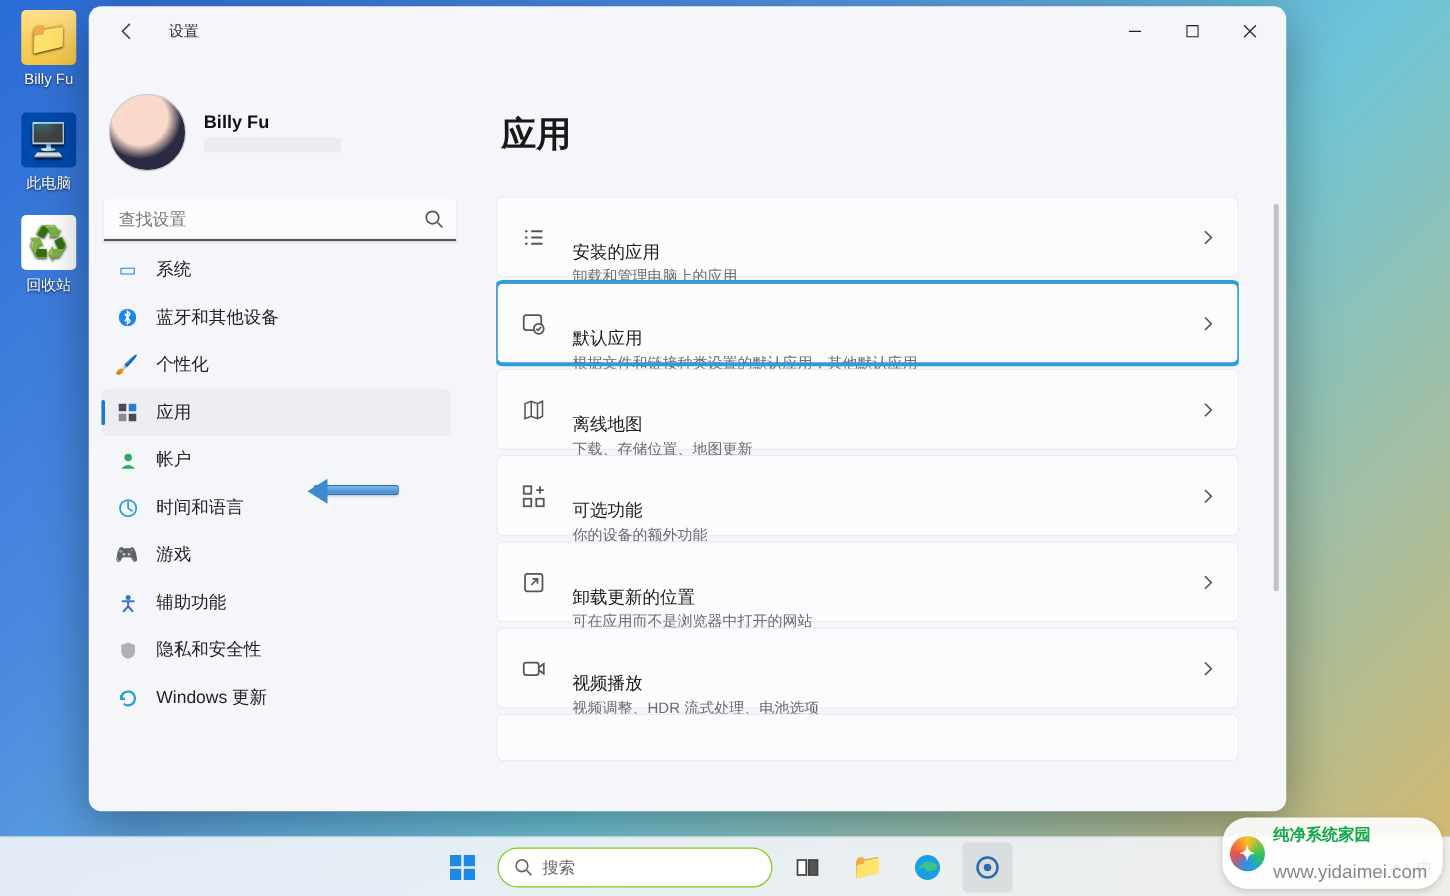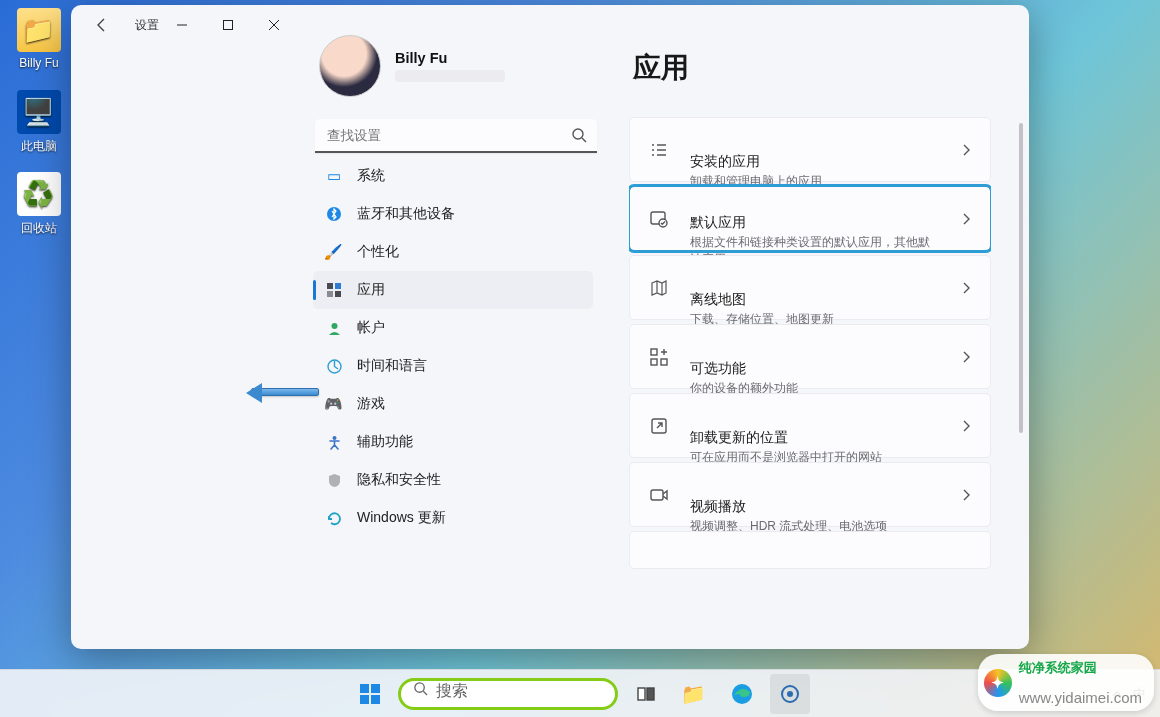--- a/index.html
+++ b/index.html
@@ -7,21 +7,21 @@
   body { background: linear-gradient(135deg, #2a6cd6 0%, #4d8be0 30%, #6ec5d8 60%, #d8b86b 100%); position:relative; }
 
   
   .desktop-icon { position:absolute; width:70px; text-align:center; color:#fff; font-size:12px; text-shadow:0 1px 2px rgba(0,0,0,.8);}
   .desktop-icon .ico { width:44px; height:44px; margin:0 auto 4px; border-radius:4px; display:flex; align-items:center; justify-content:center; font-size:26px;}
   .folder-ico { background: linear-gradient(#ffe08a,#f6c544); }
   .pc-ico { background:#004aad; color:#cfe5ff; }
   .bin-ico { background:#fff; color:#1976d2; }
 
   
-  .window { position:absolute; left:71px; top:5px; width:958px; height:644px; background:#f5f6fa; border-radius:10px; box-shadow:0 10px 40px rgba(0,0,0,.35); overflow:hidden; display:flex; }
+  .window { position:absolute; left:71px; top:5px; width:958px; height:644px; background:#f5f6fa; border-radius:10px; box-shadow:0 10px 40px rgba(0,0,0,.35); overflow:hidden; display:flex; flex-direction:column;}
   .titlebar { height:40px; display:flex; align-items:center; padding:0 6px;}
   .titlebar .left { display:flex; align-items:center; gap:18px; padding-left:10px;}
   .titlebar .back { width:30px; height:30px; display:flex; align-items:center; justify-content:center; color:#555; border-radius:4px;}
   .titlebar .title { font-size:12px; color:#333;}
   .titlebar .spacer { flex:1;}
   .win-btn { width:46px; height:32px; display:flex; align-items:center; justify-content:center; color:#333; font-size:10px;}
 
   .body { flex:1; display:flex; min-height:0;}
 
   .sidebar { width:312px; padding:10px 16px 0 10px; display:flex; flex-direction:column; min-height:0;}
@@ -59,21 +59,21 @@
 
   
   .arrow-note { position:absolute; left:180px; top:383px; pointer-events:none;}
   .arrow-note .shaft { width:68px; height:8px; background:linear-gradient(#7bb8ec,#3b8ad0); border:1px solid #2f6fab; border-radius:2px; box-shadow:0 1px 2px rgba(0,0,0,.2); position:relative;}
   .arrow-note .shaft::before{ content:""; position:absolute; left:-16px; top:-6px; border:10px solid transparent; border-right:16px solid #3b8ad0;}
 
   
   .taskbar { position:absolute; bottom:0; left:0; right:0; height:48px; background:rgba(243,244,248,.9); backdrop-filter:blur(6px); border-top:1px solid rgba(0,0,0,.08); display:flex; align-items:center; padding:0 16px;}
   .task-center { position:absolute; left:50%; transform:translateX(-50%); display:flex; align-items:center; gap:8px;}
   .tb-icon { width:40px; height:40px; display:flex; align-items:center; justify-content:center; border-radius:4px; font-size:20px;}
-  .tb-search { display:flex; width:220px; height:32px; background:#fff; border:3px solid #84cc16; border-radius:16px; padding:0 12px; font-size:16px; color:#666; gap:8px;}
+  .tb-search { display:flex; align-items:center; width:220px; height:32px; background:#fff; border:1px solid #84cc16; border-radius:16px; padding:0 12px; font-size:13px; color:#666; gap:8px;}
   .tray { position:absolute; right:14px; display:flex; align-items:center; gap:10px; font-size:13px; color:#333;}
 
   
   .wm { position:absolute; right:6px; bottom:6px; background:rgba(255,255,255,.9); border-radius:20px; padding:5px 12px 5px 6px; display:flex; align-items:center; gap:7px; font-size:13px; color:#14a84a; font-weight:600; box-shadow:0 2px 6px rgba(0,0,0,.15);}
   .wm .circ { width:28px; height:28px; border-radius:50%; background:conic-gradient(#f7c325,#35c25a,#2196f3,#ef4c4c,#f7c325); display:flex; align-items:center;justify-content:center; color:#fff; font-size:15px;}
   .wm .url { color:#888; font-weight:400; font-size:15px;margin-top:12px;}
 
   svg { display:block;}
 </style>
 </head>

